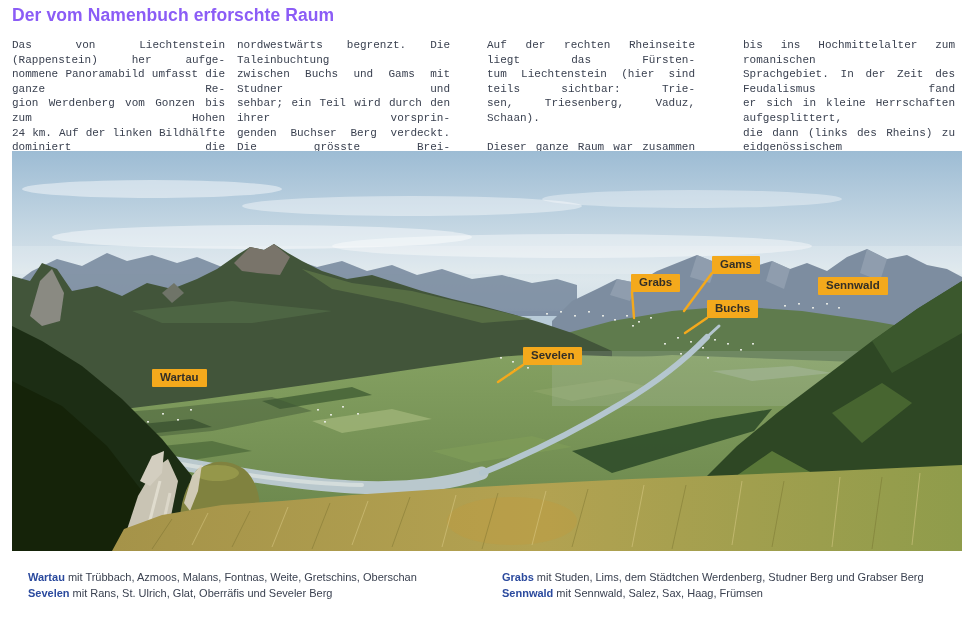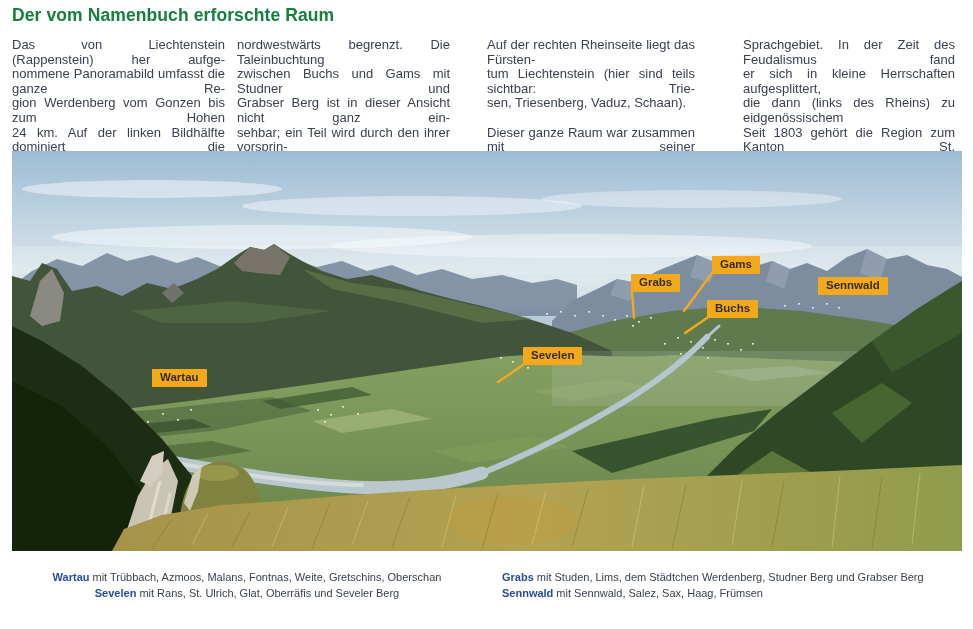--- a/index.html
+++ b/index.html
@@ -3,24 +3,24 @@
 <meta charset="utf-8">
 <style>
   html,body{margin:0;padding:0;}
   body{
     width:973px;height:629px;position:relative;background:#ffffff;
     font-family:"Liberation Sans","DejaVu Sans",sans-serif;
     -webkit-font-smoothing:antialiased;overflow:hidden;
   }
   .page-title{
     position:absolute;left:12px;top:5px;margin:0;
-    font-size:17.5px;font-weight:bold;color:#15803d;letter-spacing:.1px;
+    font-size:17.5px;font-weight:bold;color:#8b5cf6;letter-spacing:.1px;
   }
   .bodycol{
-    position:absolute;top:38px;font-size:13px;line-height:14.6px;color:#3a4150;
+    position:absolute;top:38px;font-size:11px;line-height:14.6px;color:#3a4150;font-family:Liberation Mono, monospace;
   }
   .col1{left:12px;width:213px;}
   .col2{left:237px;width:213px;}
   .col3{left:487px;width:208px;}
   .col4{left:743px;width:212px;}
   .ln{text-align:justify;text-align-last:justify;white-space:normal;min-height:14.6px;}
   .ln.short{text-align-last:left;}
   .ln.gap{min-height:14.6px;}
   .photo{
     position:absolute;left:12px;top:151px;width:950px;height:400px;overflow:hidden;background:#b8cbd9;
@@ -28,21 +28,21 @@
   .photo svg{display:block;}
   .plabel{
     position:absolute;background:#f4a91c;color:#332f27;
     font-size:11.5px;font-weight:bold;line-height:13px;
     padding:2px 8px 3px 8px;white-space:nowrap;border-radius:1px;
   }
   .legend{
     position:absolute;top:570px;left:0;width:973px;font-size:11px;line-height:15.5px;color:#3a4150;
   }
   .legend-col{position:absolute;top:0;}
-  .legend-left{left:12px;width:470px;text-align:center;}
+  .legend-left{left:28px;width:470px;}
   .legend-right{left:502px;width:445px;}
   .lname{font-weight:bold;color:#2b4a9e;}
   .lrest{margin-left:3px;}
 </style>
 </head>
 <body>
 
 <h1 class="page-title">Der vom Namenbuch erforschte Raum</h1>
 
 <div class="bodycol col1">
@@ -50,38 +50,38 @@
   <div class="ln">nommene Panoramabild umfasst die ganze Re-</div>
   <div class="ln">gion Werdenberg vom Gonzen bis zum Hohen</div>
   <div class="ln">24 km. Auf der linken Bildhälfte dominiert die</div>
   <div class="ln">Alviergruppe, auf der rechten der Alpstein, des-</div>
   <div class="ln">sen südöstliche Kette die Region Werdenberg</div>
 </div>
 
 <div class="bodycol col2">
   <div class="ln">nordwestwärts begrenzt. Die Taleinbuchtung</div>
   <div class="ln">zwischen Buchs und Gams mit Studner und</div>
-  <div class="ln">Grabser Berg ist in dieser Ansicht nicht ganz ein-</div>
   <div class="ln">sehbar; ein Teil wird durch den ihrer vorsprin-</div>
   <div class="ln">genden Buchser Berg verdeckt. Die grösste Brei-</div>
   <div class="ln">te der Region in ost-westlicher Richtung vom</div>
   <div class="ln">Rhein bis zum Chäserrugg beträgt fast 14 km.</div>
 </div>
 
 <div class="bodycol col3">
   <div class="ln">Auf der rechten Rheinseite liegt das Fürsten-</div>
   <div class="ln">tum Liechtenstein (hier sind teils sichtbar: Trie-</div>
   <div class="ln short">sen, Triesenberg, Vaduz, Schaan).</div>
   <div class="ln gap short"></div>
   <div class="ln">Dieser ganze Raum war zusammen mit seiner</div>
   <div class="ln">östlichen und südlichen Nachbarschaft Teil des</div>
   <div class="ln">frühmittelalterlichen Churrätien und gehörte</div>
 </div>
 
 <div class="bodycol col4">
+  <div class="ln">bis ins Hochmittelalter zum romanischen</div>
   <div class="ln">Sprachgebiet. In der Zeit des Feudalismus fand</div>
   <div class="ln">er sich in kleine Herrschaften aufgesplittert,</div>
   <div class="ln">die dann (links des Rheins) zu eidgenössischem</div>
   <div class="ln">Seit 1803 gehört die Region zum Kanton St.</div>
   <div class="ln short">Gallen.</div>
 </div>
 
 <div class="photo">
   <svg width="950" height="400" viewBox="0 0 950 400" xmlns="http://www.w3.org/2000/svg">
     <defs>

